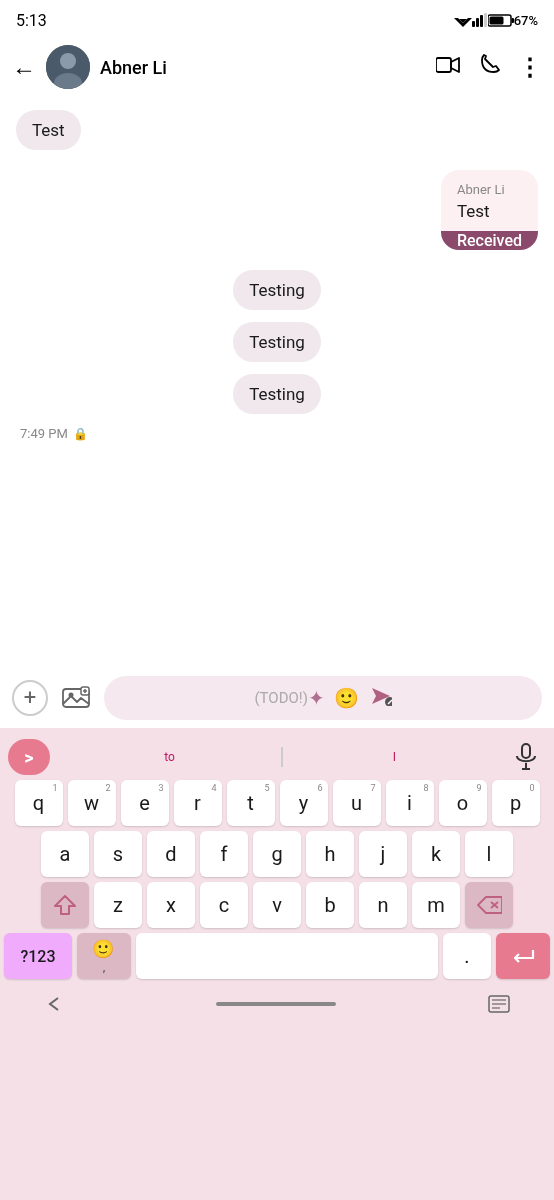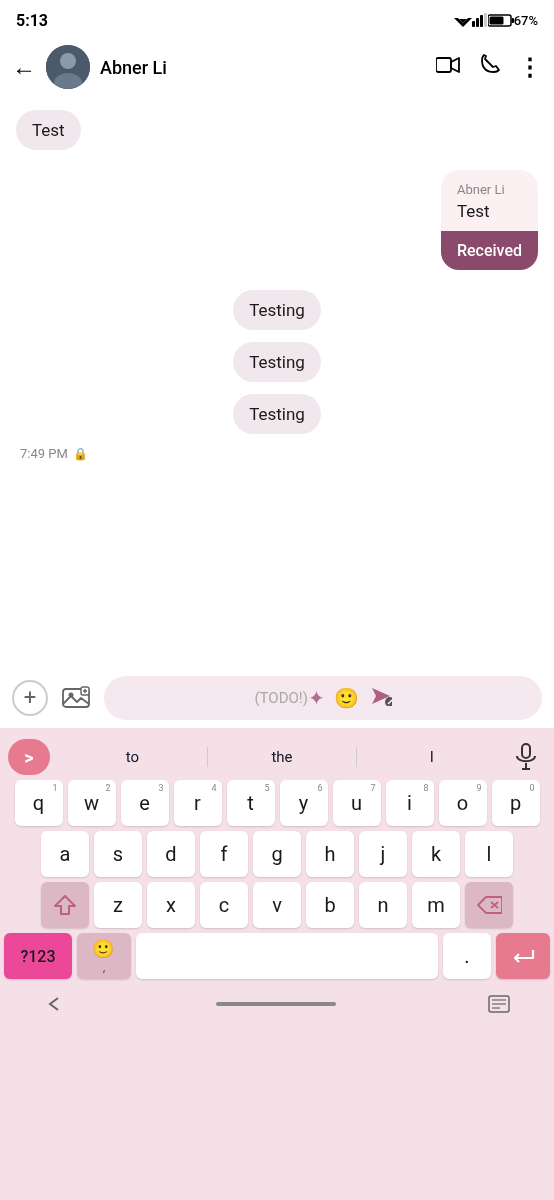--- a/index.html
+++ b/index.html
@@ -16,21 +16,21 @@
     .status-bar {
       display: flex;
       justify-content: space-between;
       align-items: center;
       padding: 8px 16px 4px 16px;
       background: #fff;
       height: 36px;
     }
     .status-time {
       font-size: 16px;
-      font-weight: 700;
+      font-weight: 400;
       color: #000;
     }
     .status-icons {
       display: flex;
       align-items: center;
       gap: 0;
       font-size: 13px;
       color: #000;
     }
 
@@ -126,21 +126,21 @@
       color: #888;
       margin-bottom: 4px;
     }
     .bubble-right-info .message {
       font-size: 17px;
       color: #1a1a1a;
     }
     .bubble-right-status {
       background: #8b4a6b;
       border-radius: 0 0 18px 18px;
-      padding: 10px 16px;
+      padding: 0 16px;
       width: 100%;
       text-align: center;
       color: #fff;
       font-size: 16px;
       font-weight: 500;
     }
 
     .messages-left {
       margin-top: 20px;
       text-align: center;
@@ -246,22 +246,22 @@
       color: #fff;
       font-size: 18px;
       font-weight: bold;
       margin-right: 8px;
       flex-shrink: 0;
       cursor: pointer;
     }
     .suggestion-word {
       flex: 1;
       text-align: center;
-      font-size: 15px;
-      color: #0f172a;
+      font-size: 12px;
+      color: #be185d;
       cursor: pointer;
     }
     .suggestion-separator {
       width: 1px;
       height: 20px;
       background: #ccc;
     }
     .mic-icon {
       width: 40px;
       height: 40px;
@@ -329,21 +329,21 @@
 
     
     .key-row-bottom {
       display: flex;
       justify-content: center;
       align-items: center;
       gap: 5px;
       margin-bottom: 5px;
     }
     .key-num {
-      background: #ec4899;
+      background: #f0abfc;
       border-radius: 6px;
       height: 46px;
       width: 68px;
       display: flex;
       align-items: center;
       justify-content: center;
       cursor: pointer;
       box-shadow: 0 1px 2px rgba(0,0,0,0.15);
       font-size: 16px;
       color: #1a1a1a;
@@ -538,21 +538,20 @@
     </div>
   </div>
 </div>
 
 <div class="keyboard">
 
   <div class="suggestions-bar">
     <div class="suggestion-arrow">&gt;</div>
     <span class="suggestion-word">to</span>
     <div class="suggestion-separator"></div>
-    <span class="suggestion-word">the</span>
     <div class="suggestion-separator"></div>
     <span class="suggestion-word">I</span>
     <div class="mic-icon">
       <svg width="22" height="28" viewBox="0 0 22 28">
         <rect x="7" y="1" width="8" height="14" rx="4" fill="none" stroke="#333" stroke-width="2"></rect>
         <path d="M2 13 C2 20 20 20 20 13" fill="none" stroke="#333" stroke-width="2"></path>
         <line x1="11" y1="20" x2="11" y2="26" stroke="#333" stroke-width="2"></line>
         <line x1="7" y1="26" x2="15" y2="26" stroke="#333" stroke-width="2"></line>
       </svg>
     </div>

